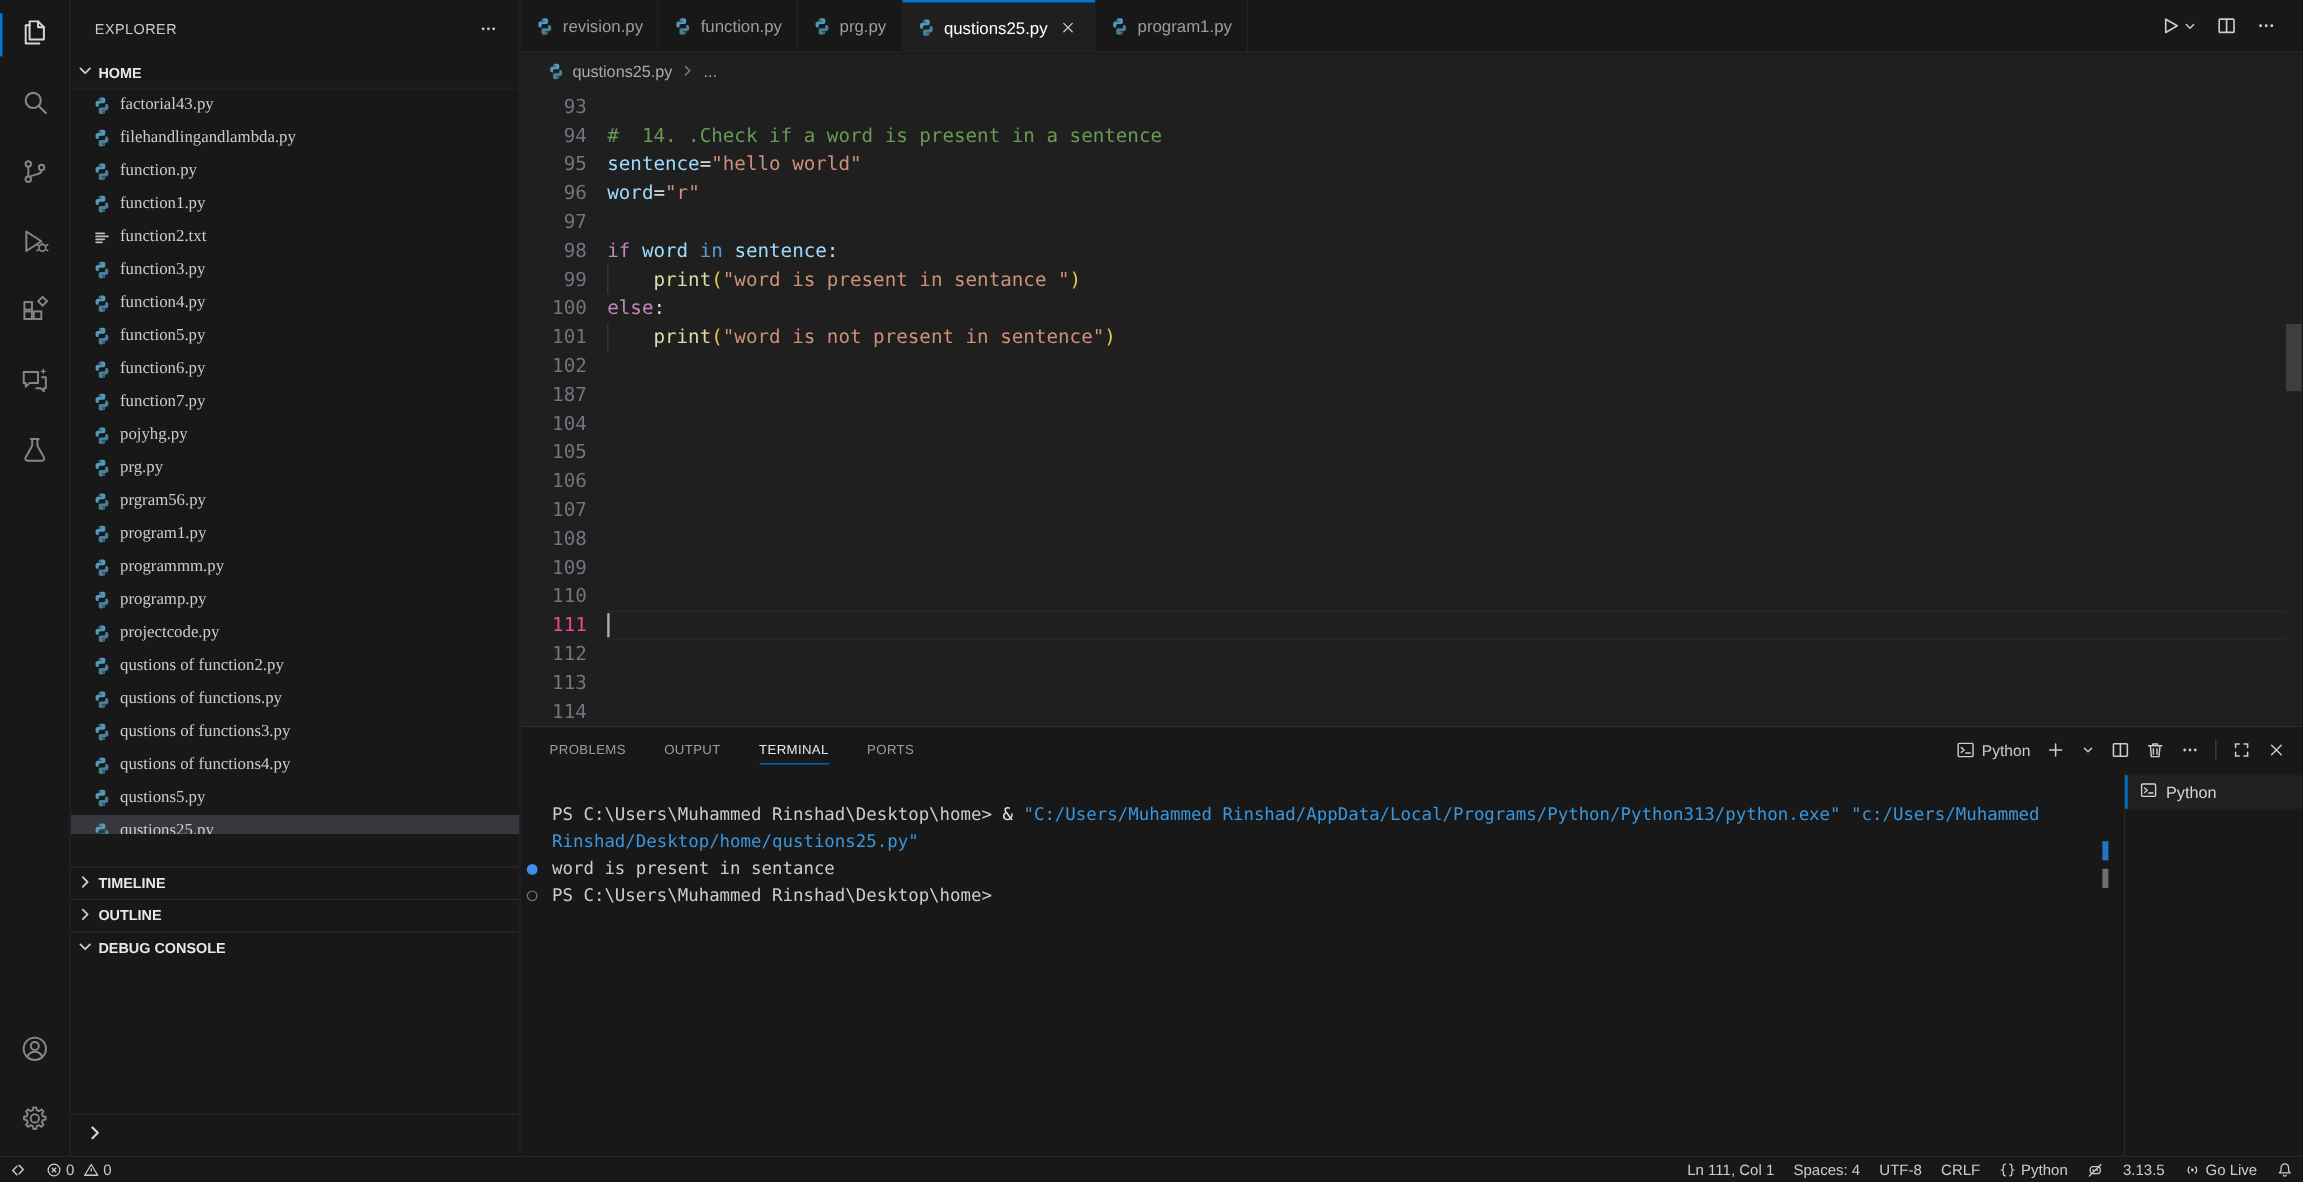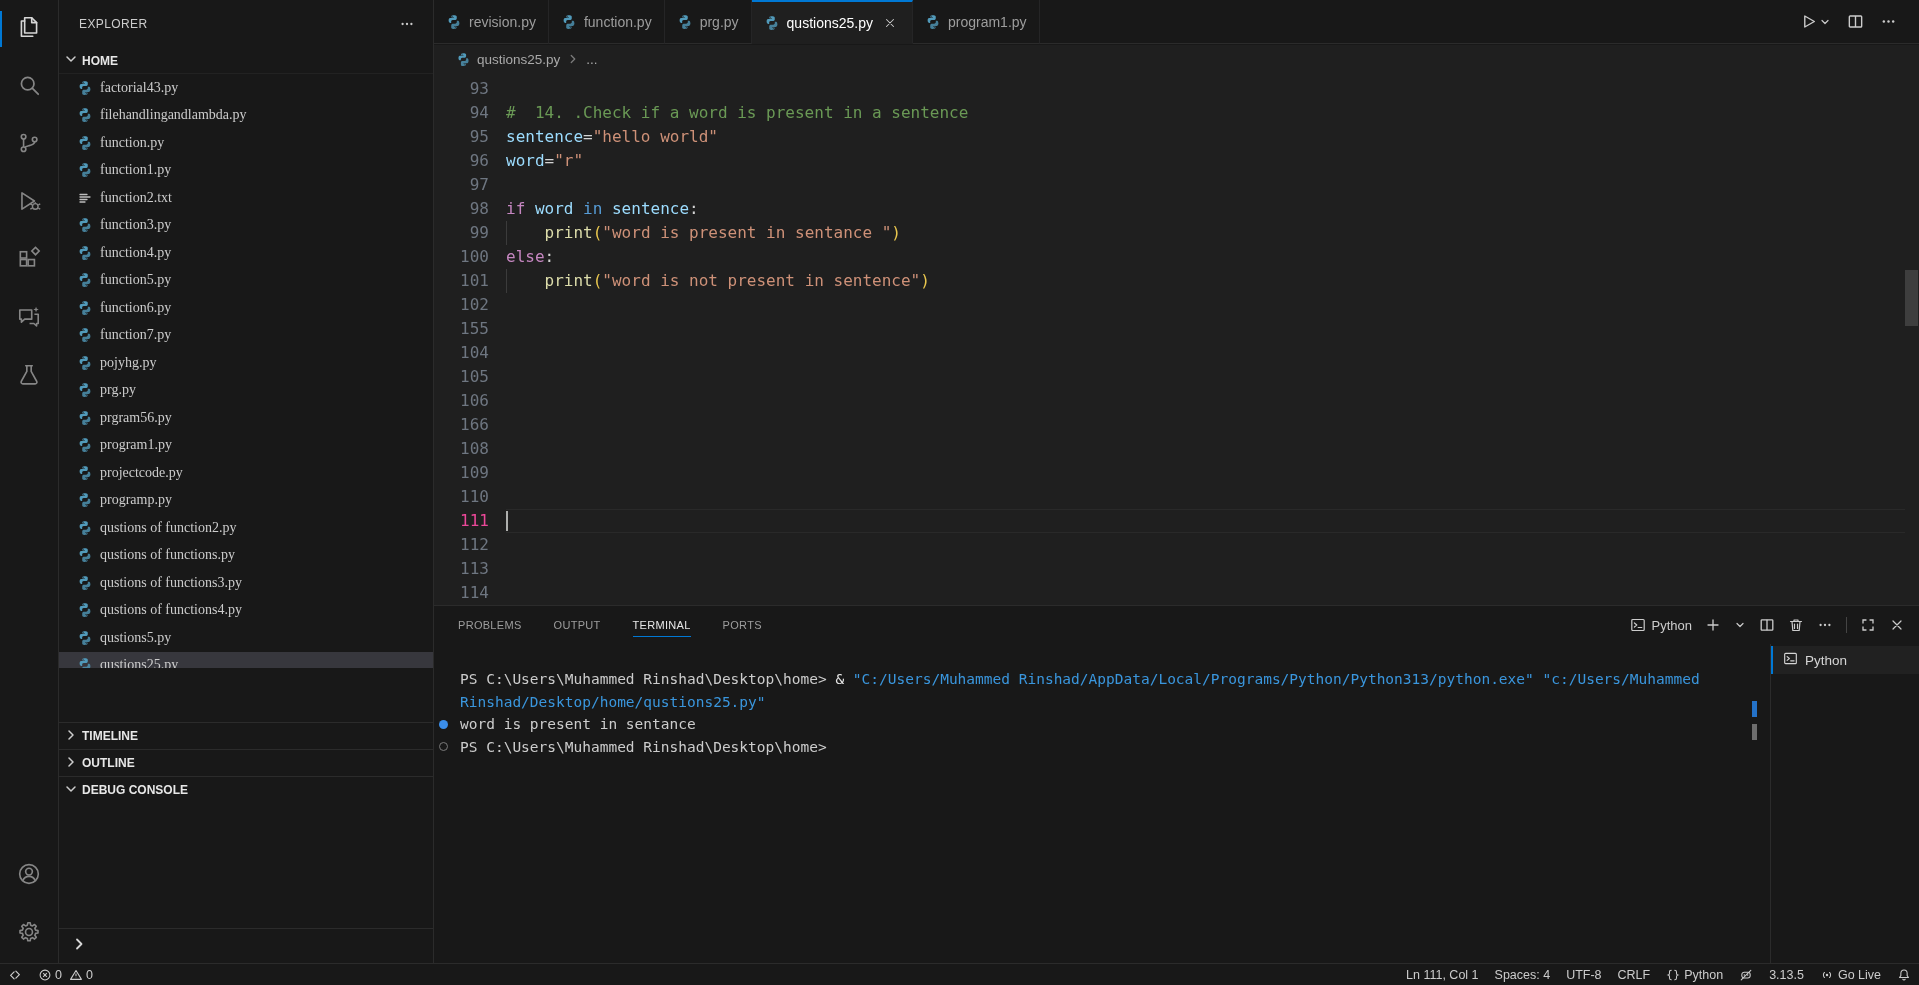--- a/index.html
+++ b/index.html
@@ -345,30 +345,39 @@
             </span>
             <span>program1.py</span>
           </div>
           <div class="file-row">
             <span class="ficon">
               <svg viewBox="0 0 16 16">
                 <path fill="#519aba" d="M7.9 1.2c-2.6 0-2.45 1.15-2.45 1.15l.005 1.19h2.5v.35H4.45S2.6 3.7 2.6 6.36c0 2.66 1.62 2.57 1.62 2.57h.96v-1.24s-.05-1.62 1.6-1.62h2.44s1.55.03 1.55-1.5V2.64s.23-1.44-2.87-1.44zM6.56 2a.45.45 0 110 .9.45.45 0 010-.9z"></path>
                 <path fill="#519aba" opacity=".8" d="M8.1 14.8c2.6 0 2.45-1.15 2.45-1.15l-.005-1.19h-2.5v-.35h3.51s1.84-.11 1.84-2.77-1.62-2.57-1.62-2.57h-.96v1.24s.05 1.62-1.6 1.62H6.78s-1.55-.03-1.55 1.5v2.43s-.23 1.44 2.87 1.44zm1.34-.8a.45.45 0 110-.9.45.45 0 010 .9z"></path>
               </svg>
             </span>
+            <span>programmm.py</span>
+          </div>
+          <div class="file-row">
+            <span class="ficon">
+              <svg viewBox="0 0 16 16">
+                <path fill="#519aba" d="M7.9 1.2c-2.6 0-2.45 1.15-2.45 1.15l.005 1.19h2.5v.35H4.45S2.6 3.7 2.6 6.36c0 2.66 1.62 2.57 1.62 2.57h.96v-1.24s-.05-1.62 1.6-1.62h2.44s1.55.03 1.55-1.5V2.64s.23-1.44-2.87-1.44zM6.56 2a.45.45 0 110 .9.45.45 0 010-.9z"></path>
+                <path fill="#519aba" opacity=".8" d="M8.1 14.8c2.6 0 2.45-1.15 2.45-1.15l-.005-1.19h-2.5v-.35h3.51s1.84-.11 1.84-2.77-1.62-2.57-1.62-2.57h-.96v1.24s.05 1.62-1.6 1.62H6.78s-1.55-.03-1.55 1.5v2.43s-.23 1.44 2.87 1.44zm1.34-.8a.45.45 0 110-.9.45.45 0 010 .9z"></path>
+              </svg>
+            </span>
+            <span>programp.py</span>
+          </div>
+          <div class="file-row">
+            <span class="ficon">
+              <svg viewBox="0 0 16 16">
+                <path fill="#519aba" d="M7.9 1.2c-2.6 0-2.45 1.15-2.45 1.15l.005 1.19h2.5v.35H4.45S2.6 3.7 2.6 6.36c0 2.66 1.62 2.57 1.62 2.57h.96v-1.24s-.05-1.62 1.6-1.62h2.44s1.55.03 1.55-1.5V2.64s.23-1.44-2.87-1.44zM6.56 2a.45.45 0 110 .9.45.45 0 010-.9z"></path>
+                <path fill="#519aba" opacity=".8" d="M8.1 14.8c2.6 0 2.45-1.15 2.45-1.15l-.005-1.19h-2.5v-.35h3.51s1.84-.11 1.84-2.77-1.62-2.57-1.62-2.57h-.96v1.24s.05 1.62-1.6 1.62H6.78s-1.55-.03-1.55 1.5v2.43s-.23 1.44 2.87 1.44zm1.34-.8a.45.45 0 110-.9.45.45 0 010 .9z"></path>
+              </svg>
+            </span>
             <span>projectcode.py</span>
-          </div>
-          <div class="file-row">
-            <span class="ficon">
-              <svg viewBox="0 0 16 16">
-                <path fill="#519aba" d="M7.9 1.2c-2.6 0-2.45 1.15-2.45 1.15l.005 1.19h2.5v.35H4.45S2.6 3.7 2.6 6.36c0 2.66 1.62 2.57 1.62 2.57h.96v-1.24s-.05-1.62 1.6-1.62h2.44s1.55.03 1.55-1.5V2.64s.23-1.44-2.87-1.44zM6.56 2a.45.45 0 110 .9.45.45 0 010-.9z"></path>
-                <path fill="#519aba" opacity=".8" d="M8.1 14.8c2.6 0 2.45-1.15 2.45-1.15l-.005-1.19h-2.5v-.35h3.51s1.84-.11 1.84-2.77-1.62-2.57-1.62-2.57h-.96v1.24s.05 1.62-1.6 1.62H6.78s-1.55-.03-1.55 1.5v2.43s-.23 1.44 2.87 1.44zm1.34-.8a.45.45 0 110-.9.45.45 0 010 .9z"></path>
-              </svg>
-            </span>
-            <span>programp.py</span>
           </div>
           <div class="file-row">
             <span class="ficon">
               <svg viewBox="0 0 16 16">
                 <path fill="#519aba" d="M7.9 1.2c-2.6 0-2.45 1.15-2.45 1.15l.005 1.19h2.5v.35H4.45S2.6 3.7 2.6 6.36c0 2.66 1.62 2.57 1.62 2.57h.96v-1.24s-.05-1.62 1.6-1.62h2.44s1.55.03 1.55-1.5V2.64s.23-1.44-2.87-1.44zM6.56 2a.45.45 0 110 .9.45.45 0 010-.9z"></path>
                 <path fill="#519aba" opacity=".8" d="M8.1 14.8c2.6 0 2.45-1.15 2.45-1.15l-.005-1.19h-2.5v-.35h3.51s1.84-.11 1.84-2.77-1.62-2.57-1.62-2.57h-.96v1.24s.05 1.62-1.6 1.62H6.78s-1.55-.03-1.55 1.5v2.43s-.23 1.44 2.87 1.44zm1.34-.8a.45.45 0 110-.9.45.45 0 010 .9z"></path>
               </svg>
             </span>
             <span>qustions of function2.py</span>
           </div>
@@ -552,25 +561,25 @@
       <div class="code-line"><span class="ln">93</span><div class="lc"></div></div>
           <div class="code-line"><span class="ln">94</span><div class="lc"><span class="tk-cmt">#  14. .Check if a word is present in a sentence</span></div></div>
           <div class="code-line"><span class="ln">95</span><div class="lc"><span class="tk-var">sentence</span><span class="tk-op">=</span><span class="tk-str">"hello world"</span></div></div>
           <div class="code-line"><span class="ln">96</span><div class="lc"><span class="tk-var">word</span><span class="tk-op">=</span><span class="tk-str">"r"</span></div></div>
           <div class="code-line"><span class="ln">97</span><div class="lc"></div></div>
           <div class="code-line"><span class="ln">98</span><div class="lc"><span class="tk-kwc">if</span><span class="tk-op"> </span><span class="tk-var">word</span><span class="tk-op"> </span><span class="tk-kw">in</span><span class="tk-op"> </span><span class="tk-var">sentence</span><span class="tk-op">:</span></div></div>
           <div class="code-line"><span class="ln">99</span><div class="lc"><span class="guide"></span><span class="tk-op">    </span><span class="tk-fn">print</span><span class="tk-par">(</span><span class="tk-str">"word is present in sentance "</span><span class="tk-par">)</span></div></div>
           <div class="code-line"><span class="ln">100</span><div class="lc"><span class="tk-kwc">else</span><span class="tk-op">:</span></div></div>
           <div class="code-line"><span class="ln">101</span><div class="lc"><span class="guide"></span><span class="tk-op">    </span><span class="tk-fn">print</span><span class="tk-par">(</span><span class="tk-str">"word is not present in sentence"</span><span class="tk-par">)</span></div></div>
           <div class="code-line"><span class="ln">102</span><div class="lc"></div></div>
-          <div class="code-line"><span class="ln">155</span><div class="lc"></div></div>
+          <div class="code-line"><span class="ln">187</span><div class="lc"></div></div>
           <div class="code-line"><span class="ln">104</span><div class="lc"></div></div>
           <div class="code-line"><span class="ln">105</span><div class="lc"></div></div>
           <div class="code-line"><span class="ln">106</span><div class="lc"></div></div>
-          <div class="code-line"><span class="ln">166</span><div class="lc"></div></div>
+          <div class="code-line"><span class="ln">107</span><div class="lc"></div></div>
           <div class="code-line"><span class="ln">108</span><div class="lc"></div></div>
           <div class="code-line"><span class="ln">109</span><div class="lc"></div></div>
           <div class="code-line"><span class="ln">110</span><div class="lc"></div></div>
           <div class="code-line active"><span class="ln">111</span><div class="lc"><span class="lc-hl"></span><span class="cursor"></span></div></div>
           <div class="code-line"><span class="ln">112</span><div class="lc"></div></div>
           <div class="code-line"><span class="ln">113</span><div class="lc"></div></div>
           <div class="code-line"><span class="ln">114</span><div class="lc"></div></div>
         </div>
 
       <div class="panel">

